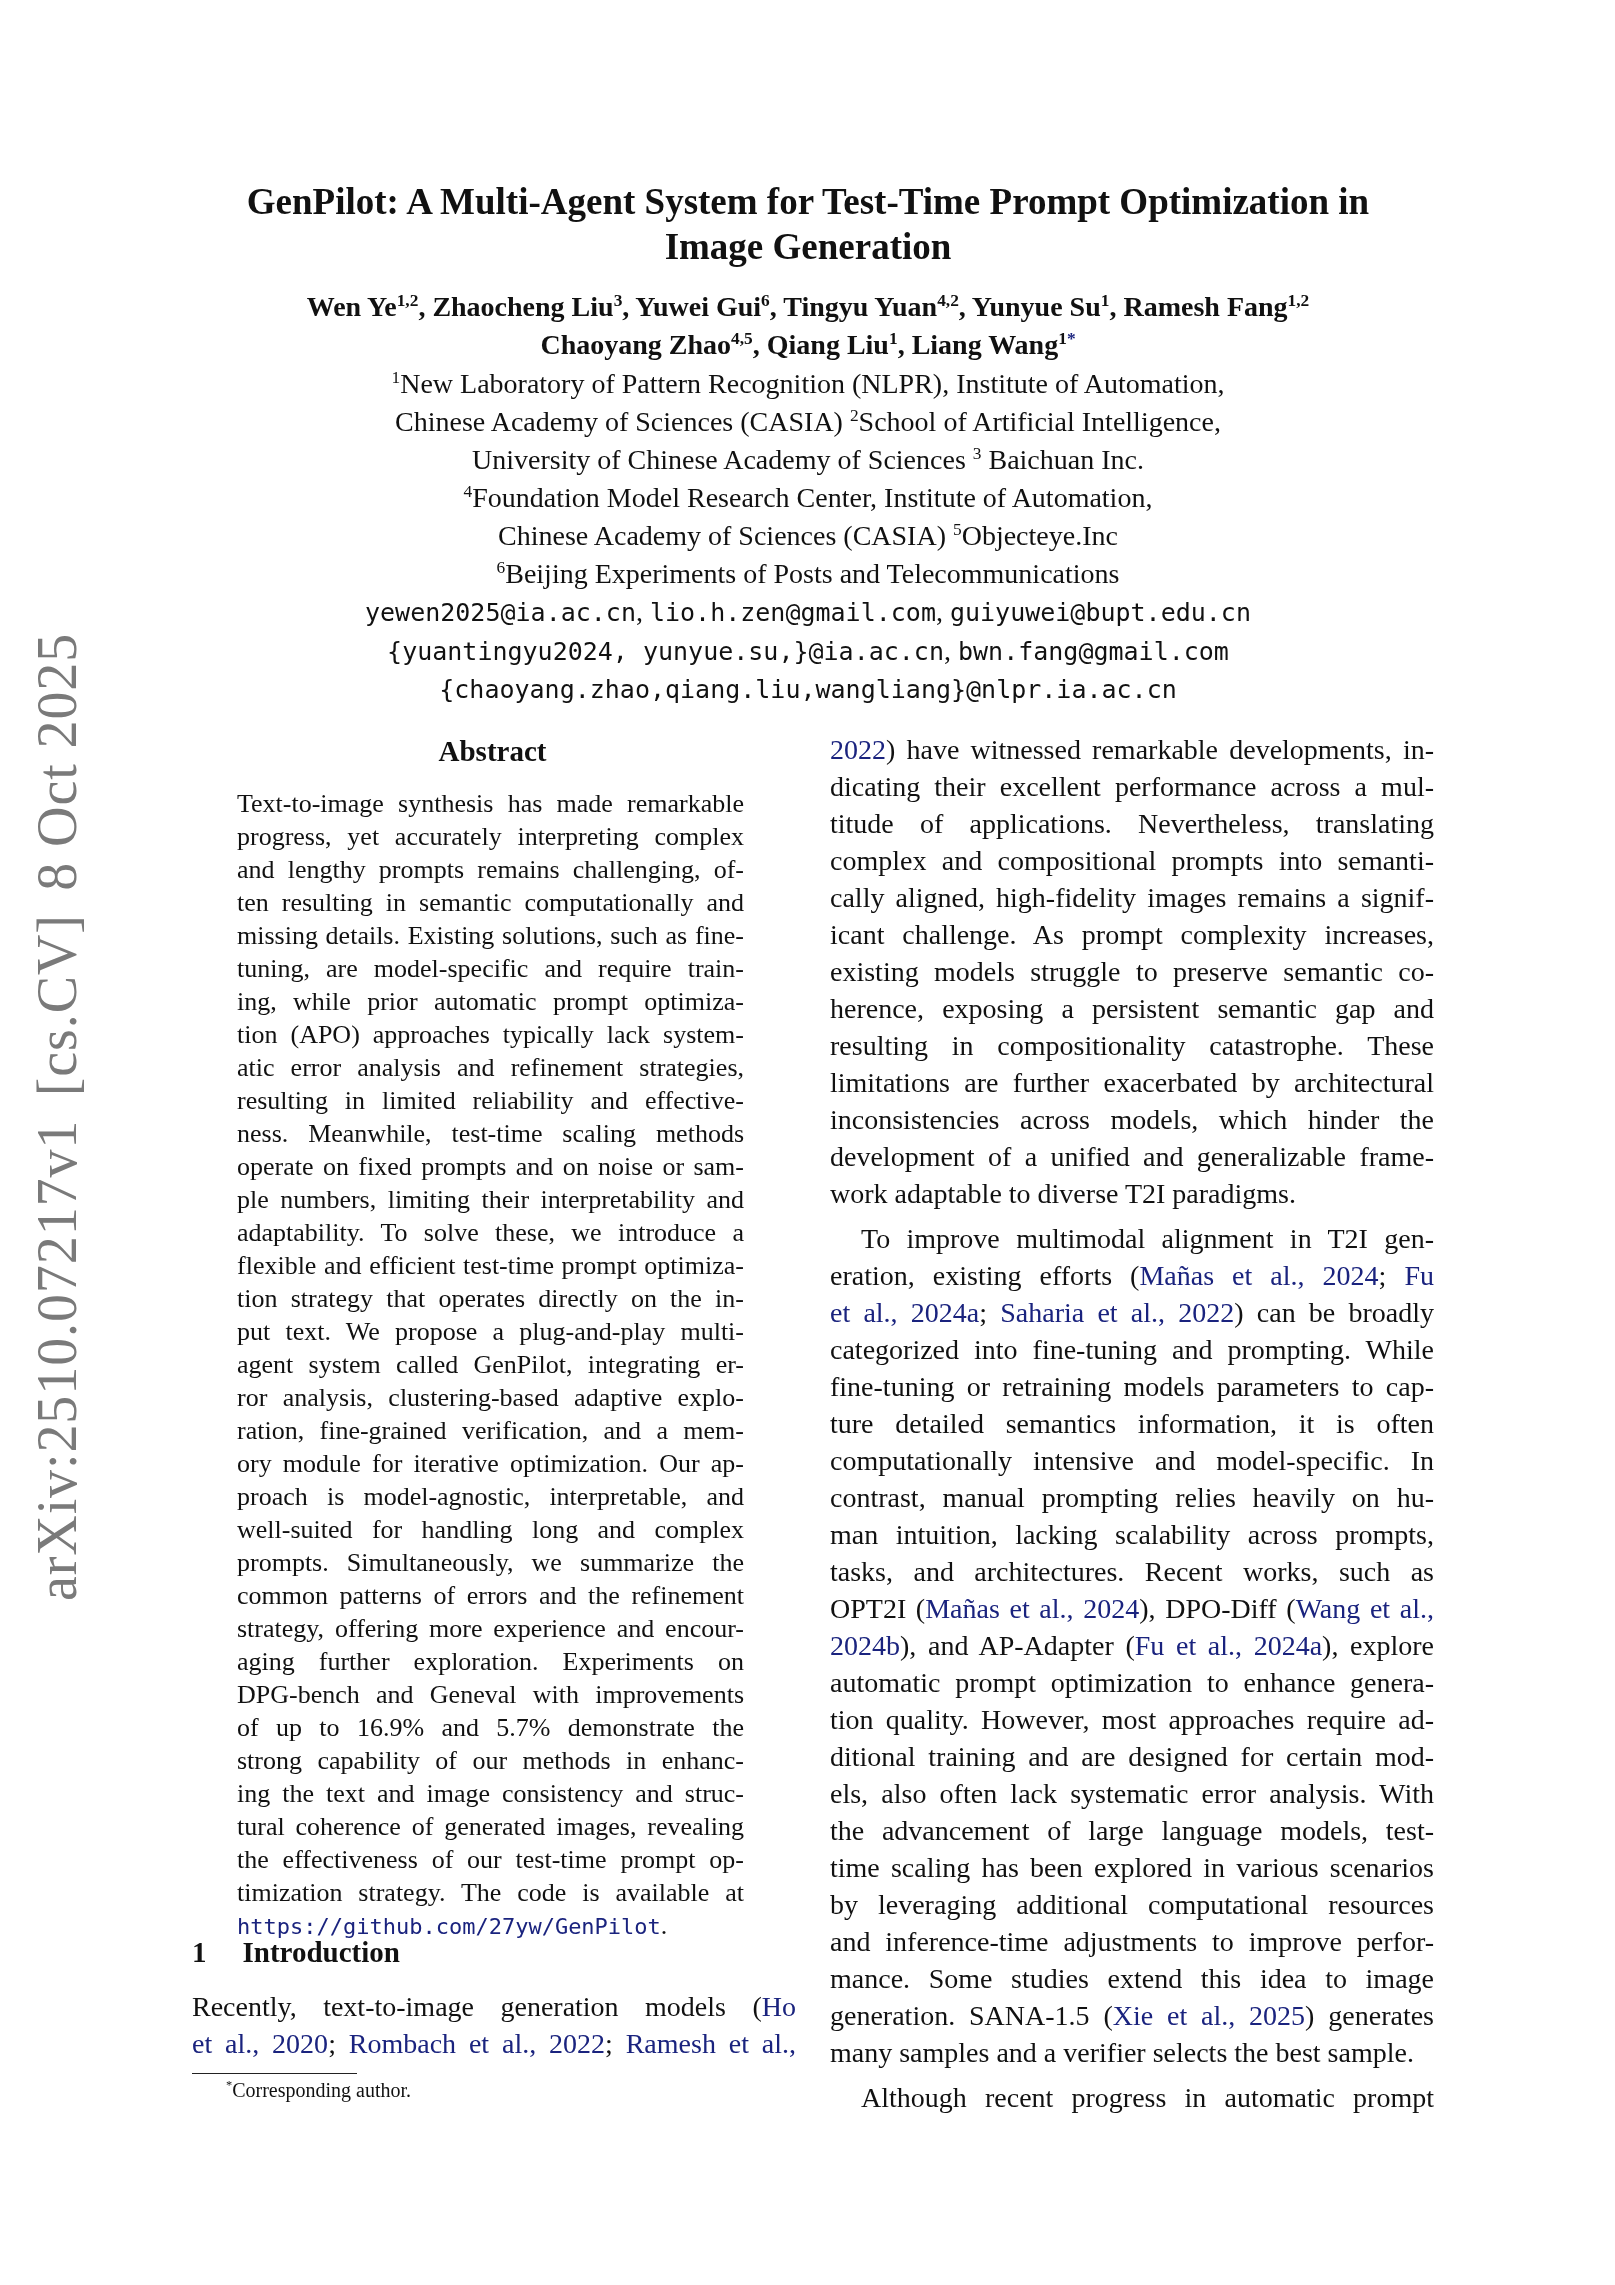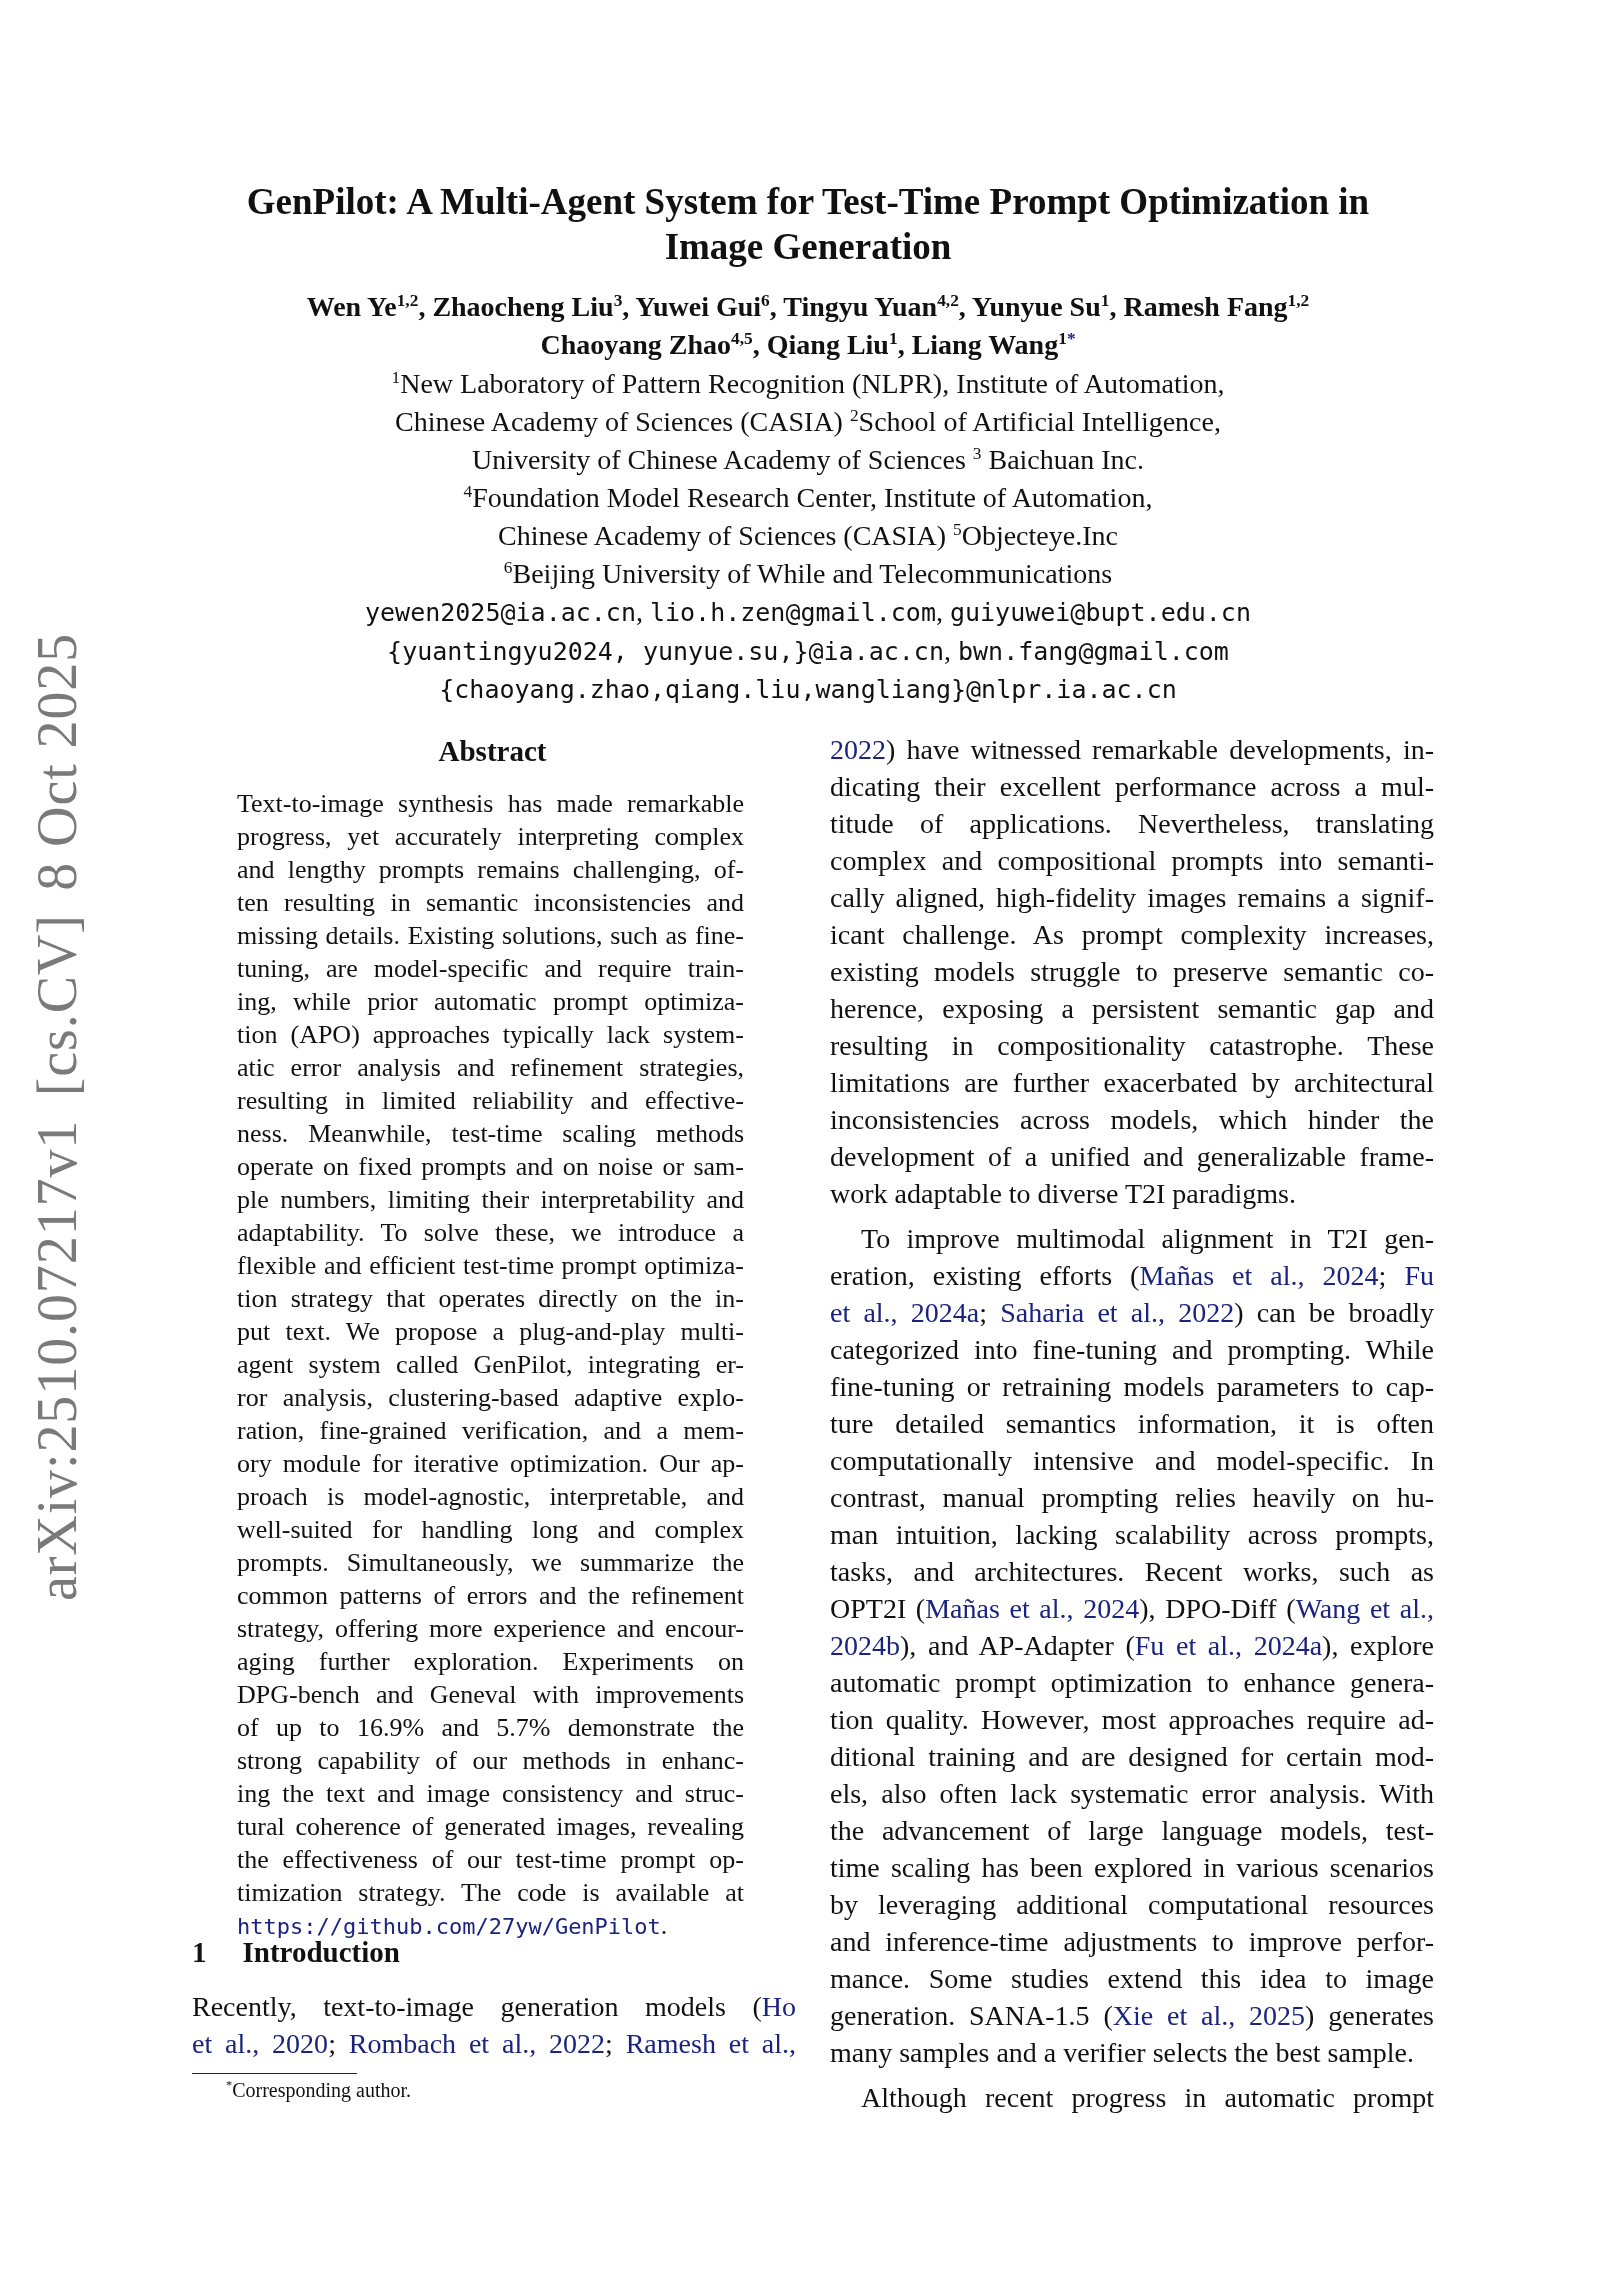--- a/index.html
+++ b/index.html
@@ -71,42 +71,42 @@
     <span>Liang Wang</span><span class="sup">1</span><span class="sup link">*</span>
   </div>
 </div>
 
 <div id="affiliations" class="abs">
   <div><span class="sup">1</span><span>New Laboratory of Pattern Recognition (NLPR), Institute of Automation,</span></div>
   <div><span>Chinese Academy of Sciences (CASIA) </span><span class="sup">2</span><span>School of Artificial Intelligence,</span></div>
   <div><span>University of Chinese Academy of Sciences </span><span class="sup">3</span><span> Baichuan Inc.</span></div>
   <div><span class="sup">4</span><span>Foundation Model Research Center, Institute of Automation,</span></div>
   <div><span>Chinese Academy of Sciences (CASIA) </span><span class="sup">5</span><span>Objecteye.Inc</span></div>
-  <div><span class="sup">6</span><span>Beijing University of While and Telecommunications</span></div>
+  <div><span class="sup">6</span><span>Beijing Experiments of Posts and Telecommunications</span></div>
 </div>
 
 <div id="emails" class="abs">
   <div>
     <span>yewen2025@ia.ac.cn</span><span class="sep">, </span><span>lio.h.zen@gmail.com</span><span class="sep">, </span><span>guiyuwei@bupt.edu.cn</span>
   </div>
   <div>
     <span>{yuantingyu2024, yunyue.su,}@ia.ac.cn</span><span class="sep">, </span><span>bwn.fang@gmail.com</span>
   </div>
   <div>
     <span>{chaoyang.zhao,qiang.liu,wangliang}@nlpr.ia.ac.cn</span>
   </div>
 </div>
 
 <div id="abstract-heading" class="abs">Abstract</div>
 <div class="abstract-body" id="abstract-body">
 
 <span class="jline">Text-to-image synthesis has made remarkable</span>
     <span class="jline">progress, yet accurately interpreting complex</span>
     <span class="jline">and lengthy prompts remains challenging, of-</span>
-    <span class="jline">ten resulting in semantic inconsistencies and</span>
+    <span class="jline">ten resulting in semantic computationally and</span>
     <span class="jline">missing details. Existing solutions, such as fine-</span>
     <span class="jline">tuning, are model-specific and require train-</span>
     <span class="jline">ing, while prior automatic prompt optimiza-</span>
     <span class="jline">tion (APO) approaches typically lack system-</span>
     <span class="jline">atic error analysis and refinement strategies,</span>
     <span class="jline">resulting in limited reliability and effective-</span>
     <span class="jline">ness.  Meanwhile, test-time scaling methods</span>
     <span class="jline">operate on fixed prompts and on noise or sam-</span>
     <span class="jline">ple numbers, limiting their interpretability and</span>
     <span class="jline">adaptability.  To solve these, we introduce a</span>

